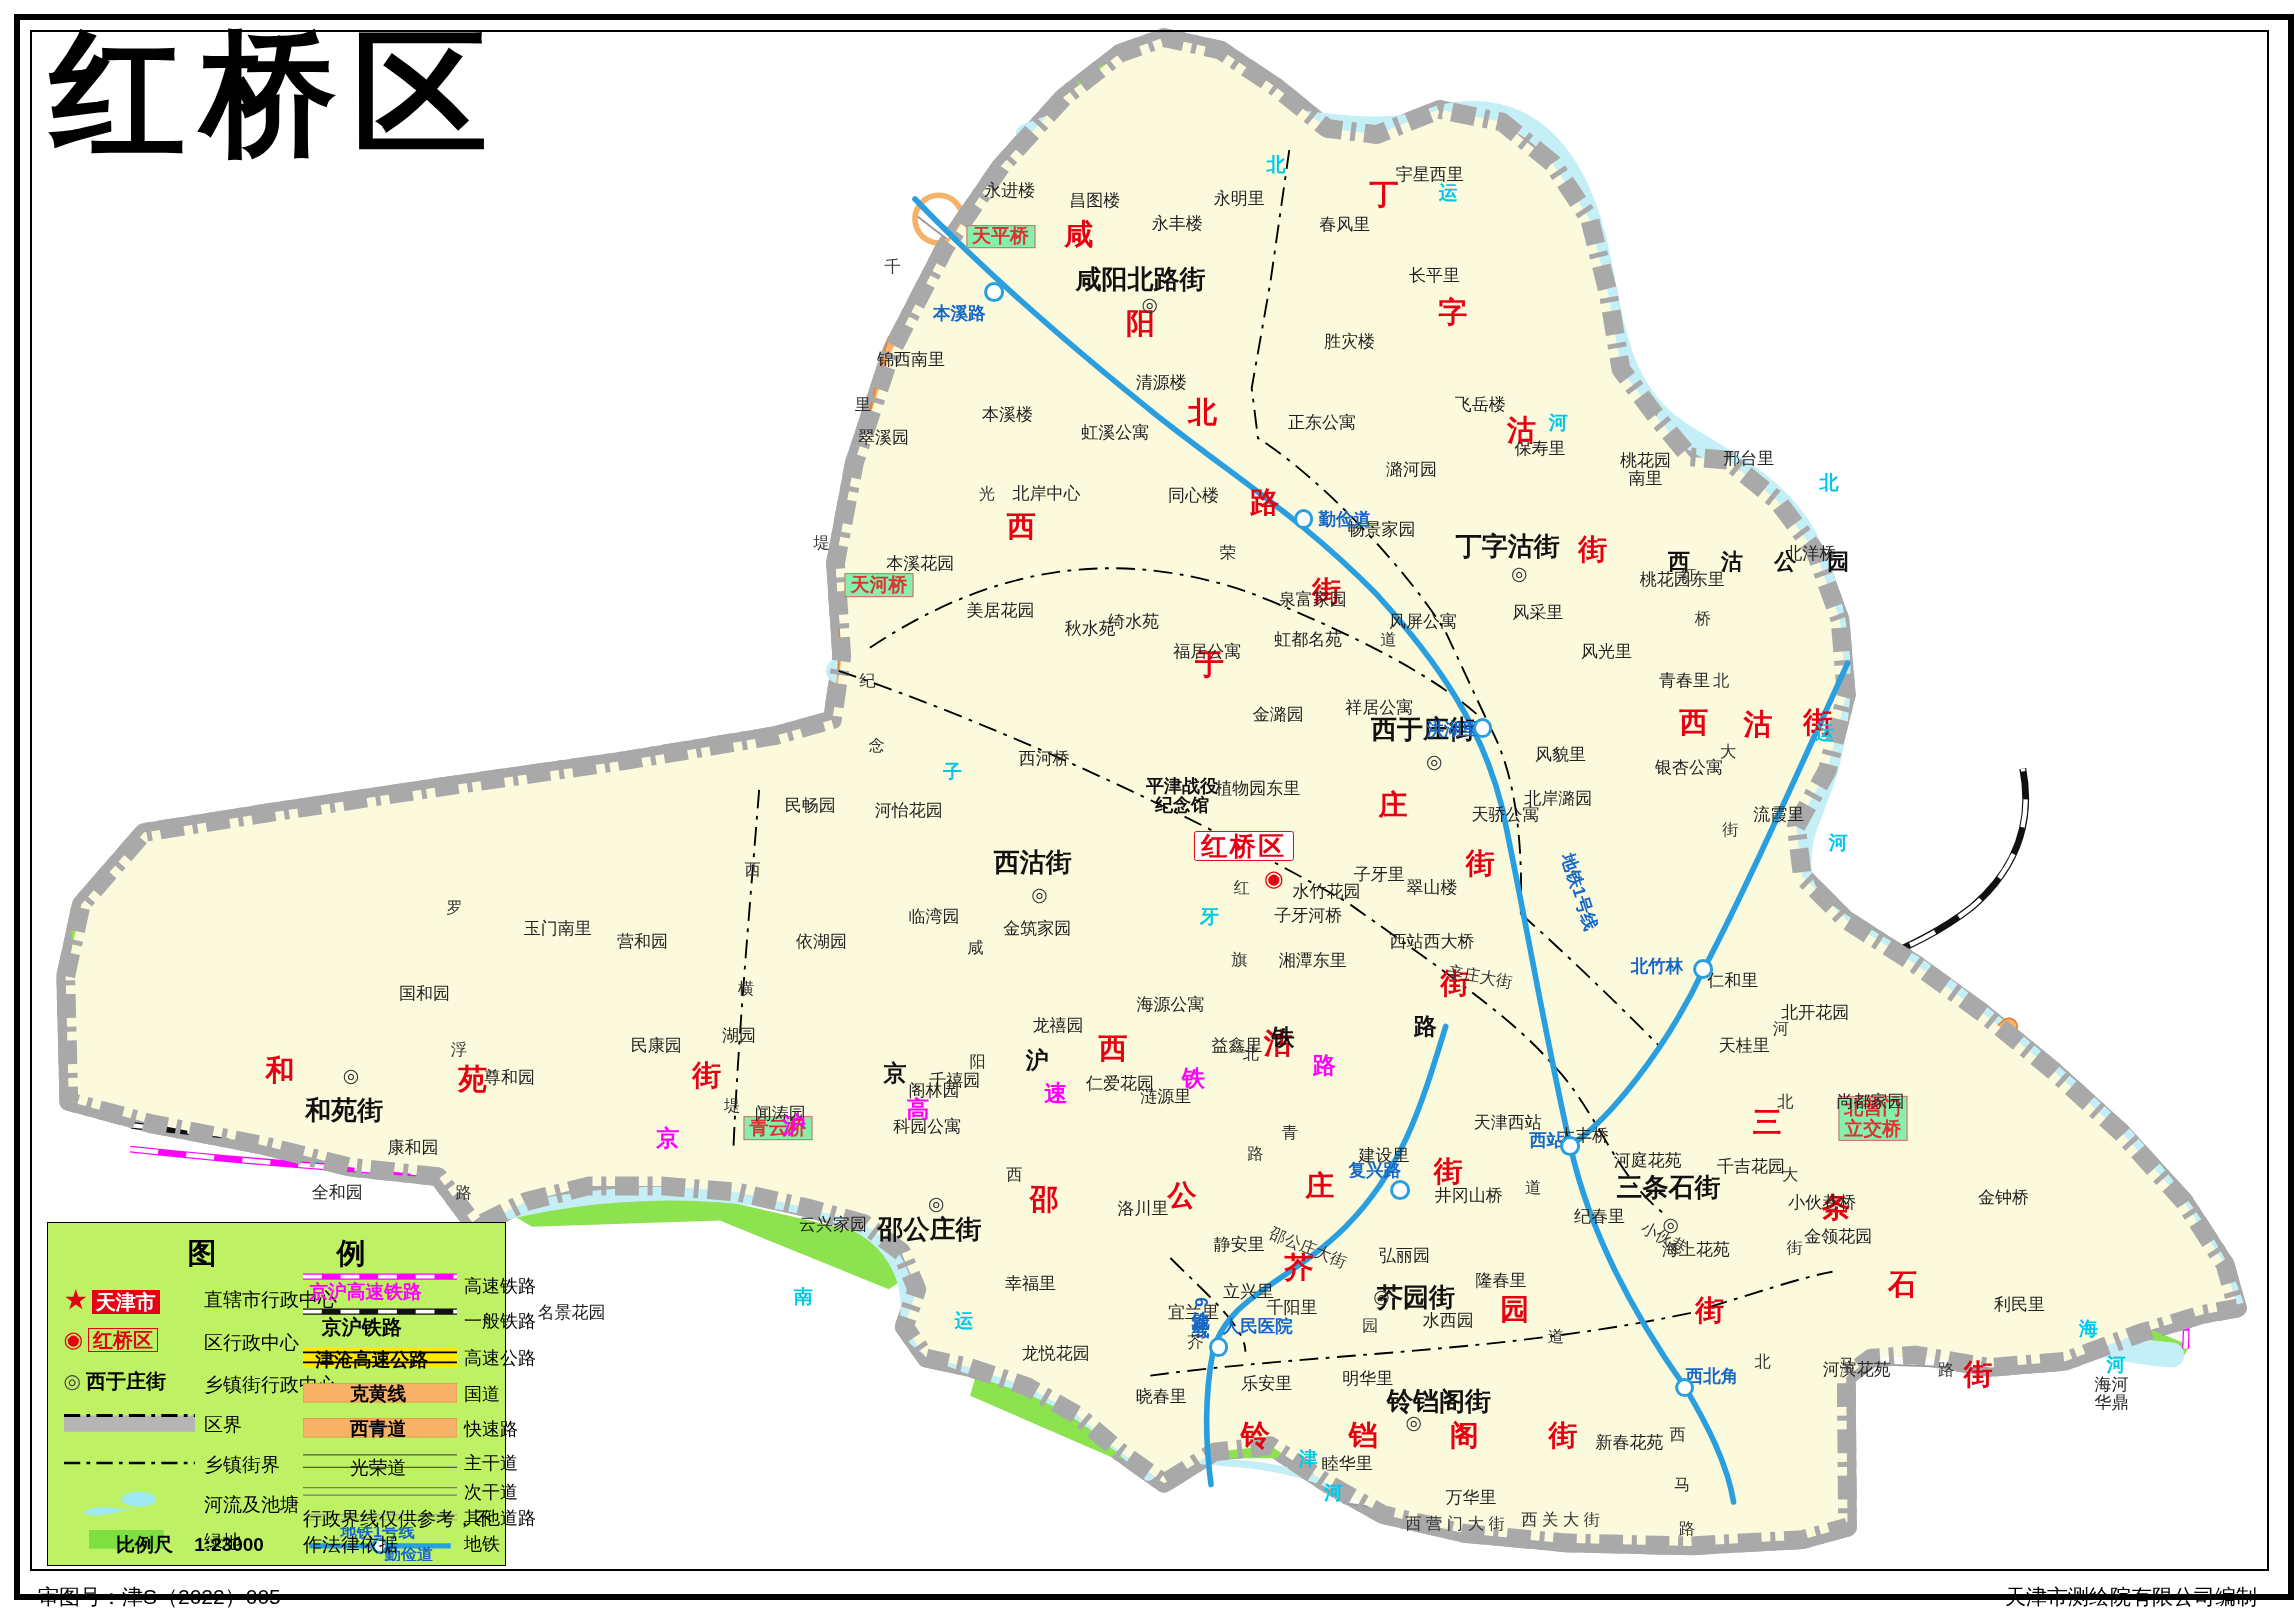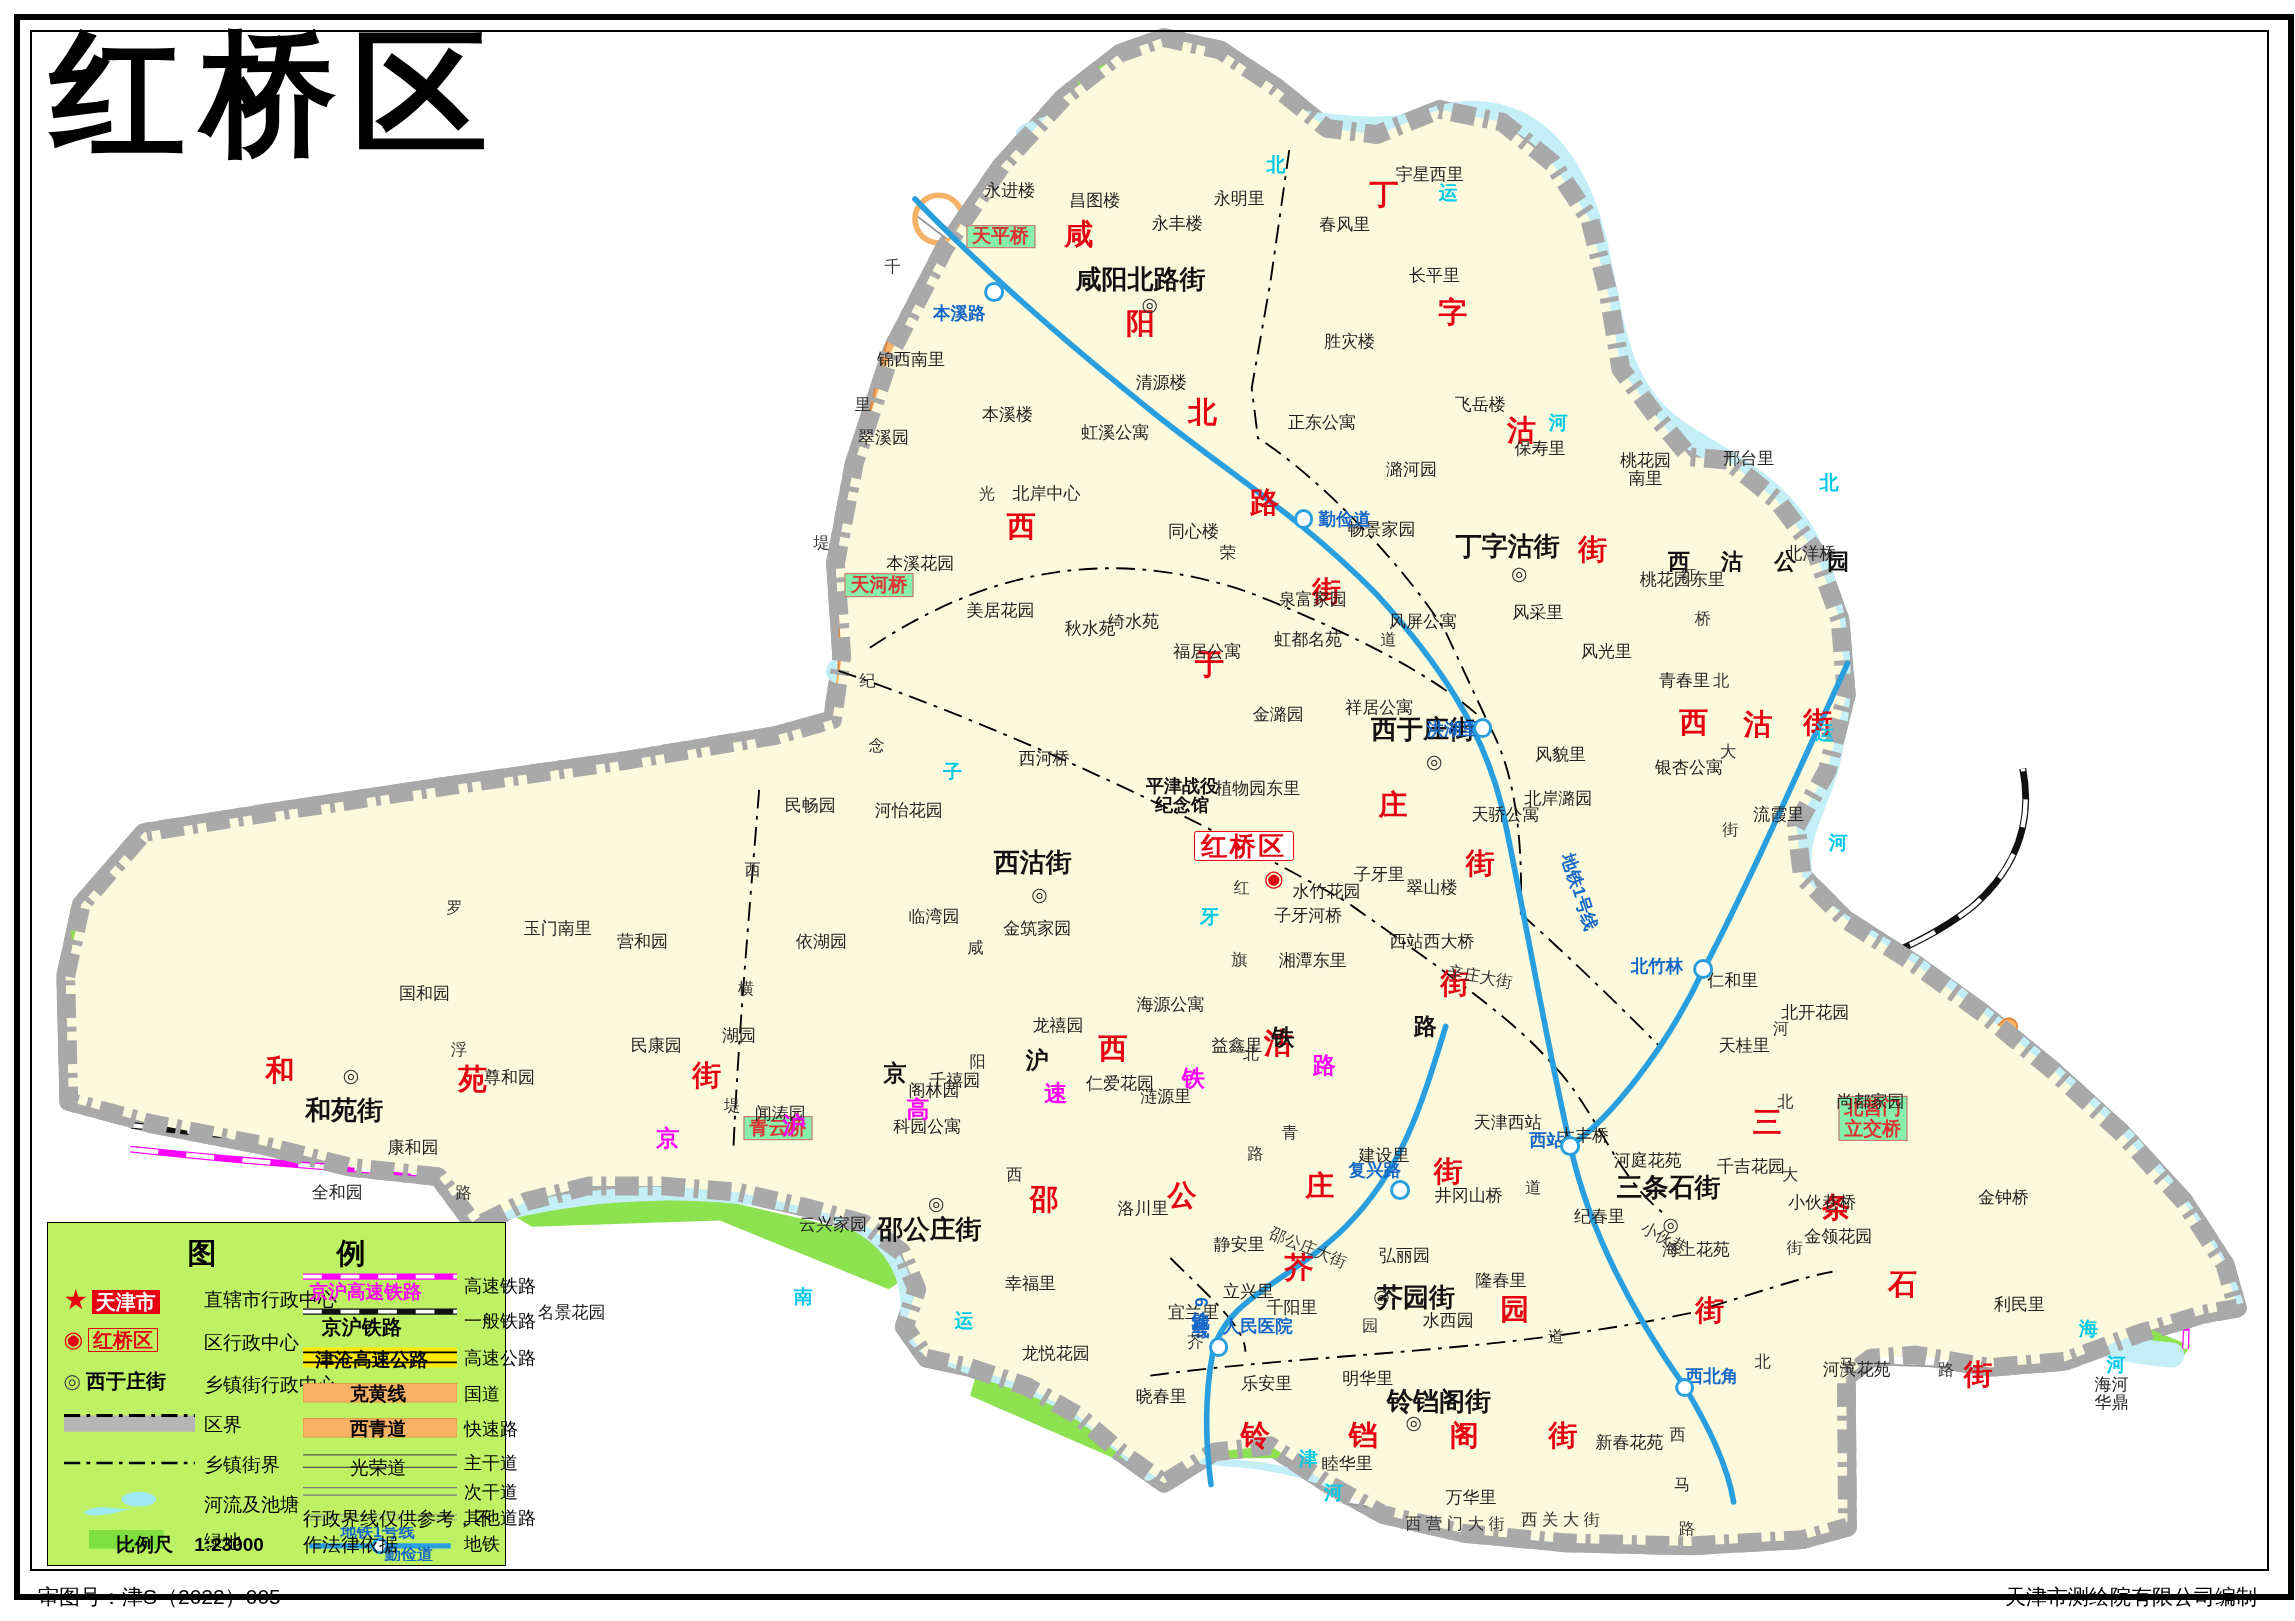--- a/index.html
+++ b/index.html
@@ -258,21 +258,21 @@
       <div class="lb placeb" style="left: 51.5%; top: 49.1%;">平津战役<br>纪念馆</div>
       <div class="lb park" style="left: 76.9%; top: 34.7%;">西 沽 公 园</div>
       <div class="lb place" style="left: 44%; top: 11.8%;">永进楼</div>
       <div class="lb place" style="left: 47.7%; top: 12.4%;">昌图楼</div>
       <div class="lb place" style="left: 51.3%; top: 13.8%; text-align: center;">永丰楼</div>
       <div class="lb place" style="left: 54%; top: 12.3%;">永明里</div>
       <div class="lb place" style="left: 39.7%; top: 22.2%;">锦西南里</div>
       <div class="lb place" style="left: 43.9%; top: 22.9%; margin-top: 44px;">本溪楼</div>
       <div class="lb place" style="left: 50.6%; top: 23.6%;">清源楼</div>
       <div class="lb place" style="left: 48.6%; top: 26.7%;">虹溪公寓</div>
-      <div class="lb place" style="left: 52%; top: 30.6%; margin-top: 36px;">同心楼</div>
+      <div class="lb place" style="left: 52%; top: 30.6%;">同心楼</div>
       <div class="lb place" style="left: 45.6%; top: 30.5%;">北岸中心</div>
       <div class="lb place" style="left: 60.2%; top: 32.7%;">畅景家园</div>
       <div class="lb place" style="left: 57.2%; top: 37%;">泉富家园</div>
       <div class="lb place" style="left: 60.9%; top: 10.8%; margin-left: 32px;">宇星西里</div>
       <div class="lb place" style="left: 58.6%; top: 13.9%;">春风里</div>
       <div class="lb place" style="left: 62.5%; top: 17%;">长平里</div>
       <div class="lb place" style="left: 64.5%; top: 25%;">飞岳楼</div>
       <div class="lb place" style="left: 61.5%; top: 29%;">潞河园</div>
       <div class="lb place" style="left: 58.8%; top: 21.1%;">胜灾楼</div>
       <div class="lb place" style="left: 57.6%; top: 26.1%;">正东公寓</div>

